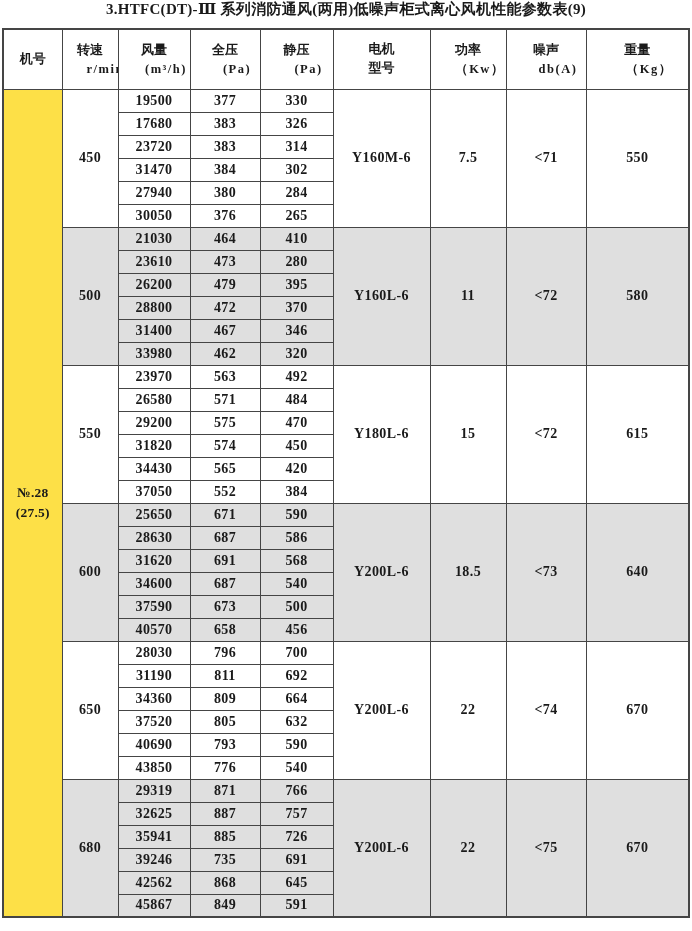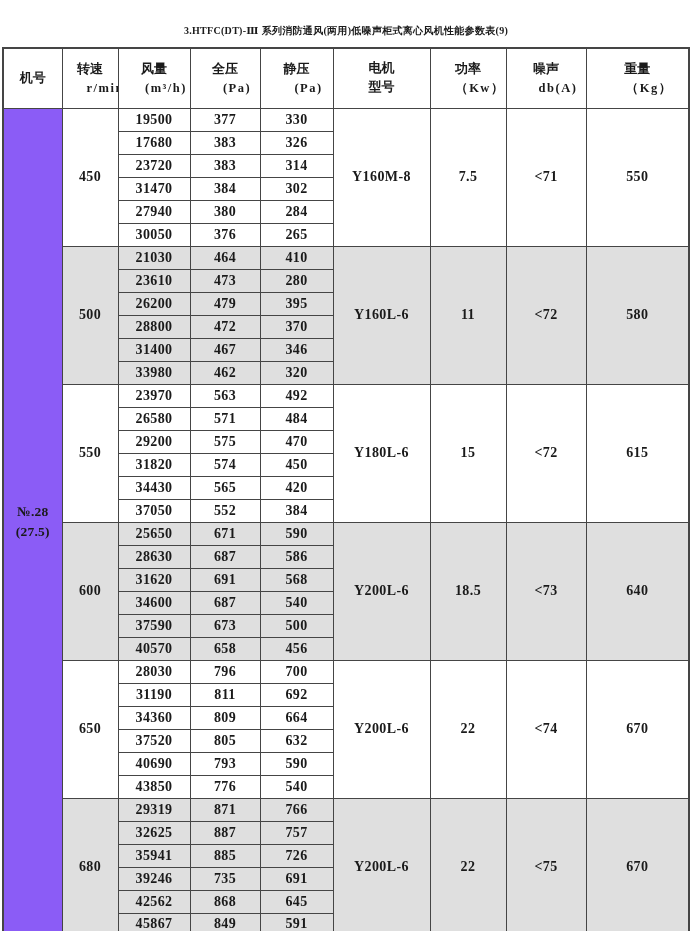--- a/index.html
+++ b/index.html
@@ -13,25 +13,25 @@
     font-family: "Liberation Serif", "DejaVu Serif", serif;
     color: #1a1a1a;
     overflow: hidden;
   }
   .page {
     width: 692px;
     height: 931px;
     box-sizing: border-box;
   }
   .title {
-    font-size: 10px;
+    font-size: 15px;
     font-weight: bold;
     text-align: center;
     margin: 0;
-    padding: 24px 0 9px 0;
+    padding: 0 0 9px 0;
     letter-spacing: 0.3px;
     font-family: "Liberation Serif", "DejaVu Serif", serif;
   }
   table.spec-table {
     border-collapse: collapse;
     table-layout: fixed;
     width: 686px;
     margin: 0 auto;
     border: 2px solid #454545;
     padding-left: 32px;
@@ -61,21 +61,21 @@
   .spec-table tbody td {
     font-size: 14px;
     font-weight: bold;
     letter-spacing: 0.4px;
     background: #ffffff;
   }
   .spec-table tbody tr.shaded td {
     background: #dfdfdf;
   }
   .spec-table td.machine-no-cell {
-    background: #8b5cf6;
+    background: #fde047;
     font-size: 13.5px;
     letter-spacing: 0.2px;
   }
   .machine-line { line-height: 1.5; }
 </style>
 </head>
 <body>
 
 <div class="page">
 
@@ -136,21 +136,21 @@
     <tbody>
         <tr>
           <td class="machine-no-cell" rowspan="36">
             <div class="machine-line">№.28</div>
             <div class="machine-line">(27.5)</div>
           </td>
           <td rowspan="6">450</td>
           <td>19500</td>
           <td>377</td>
           <td>330</td>
-          <td rowspan="6">Y160M-8</td>
+          <td rowspan="6">Y160M-6</td>
           <td rowspan="6">7.5</td>
           <td rowspan="6">&lt;71</td>
           <td rowspan="6">550</td>
         </tr>
         <tr>
           <td>17680</td>
           <td>383</td>
           <td>326</td>
         </tr>
         <tr>

